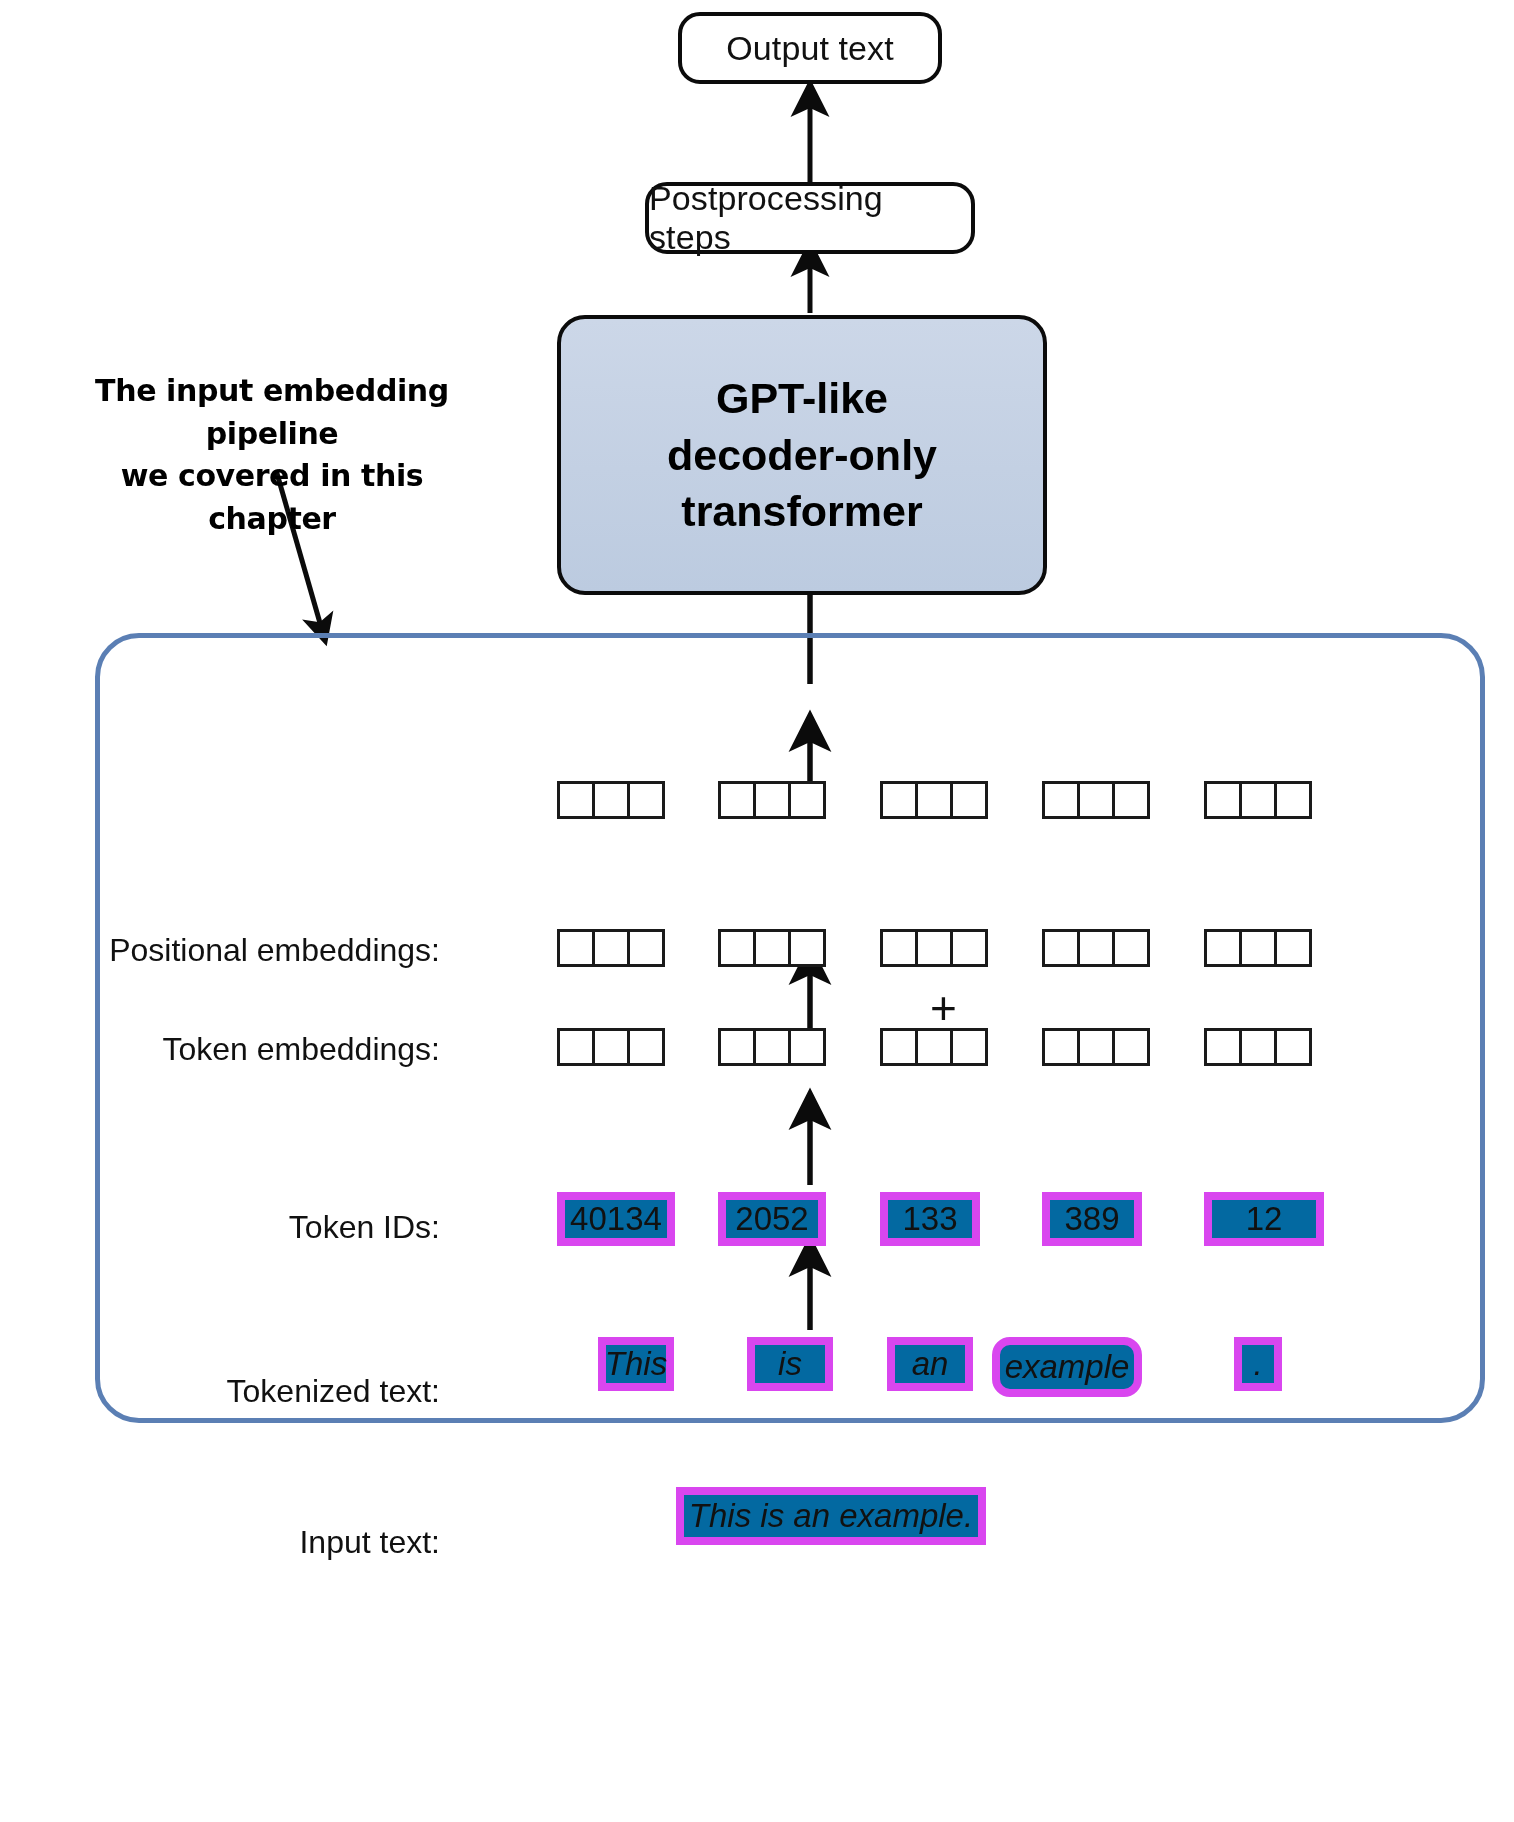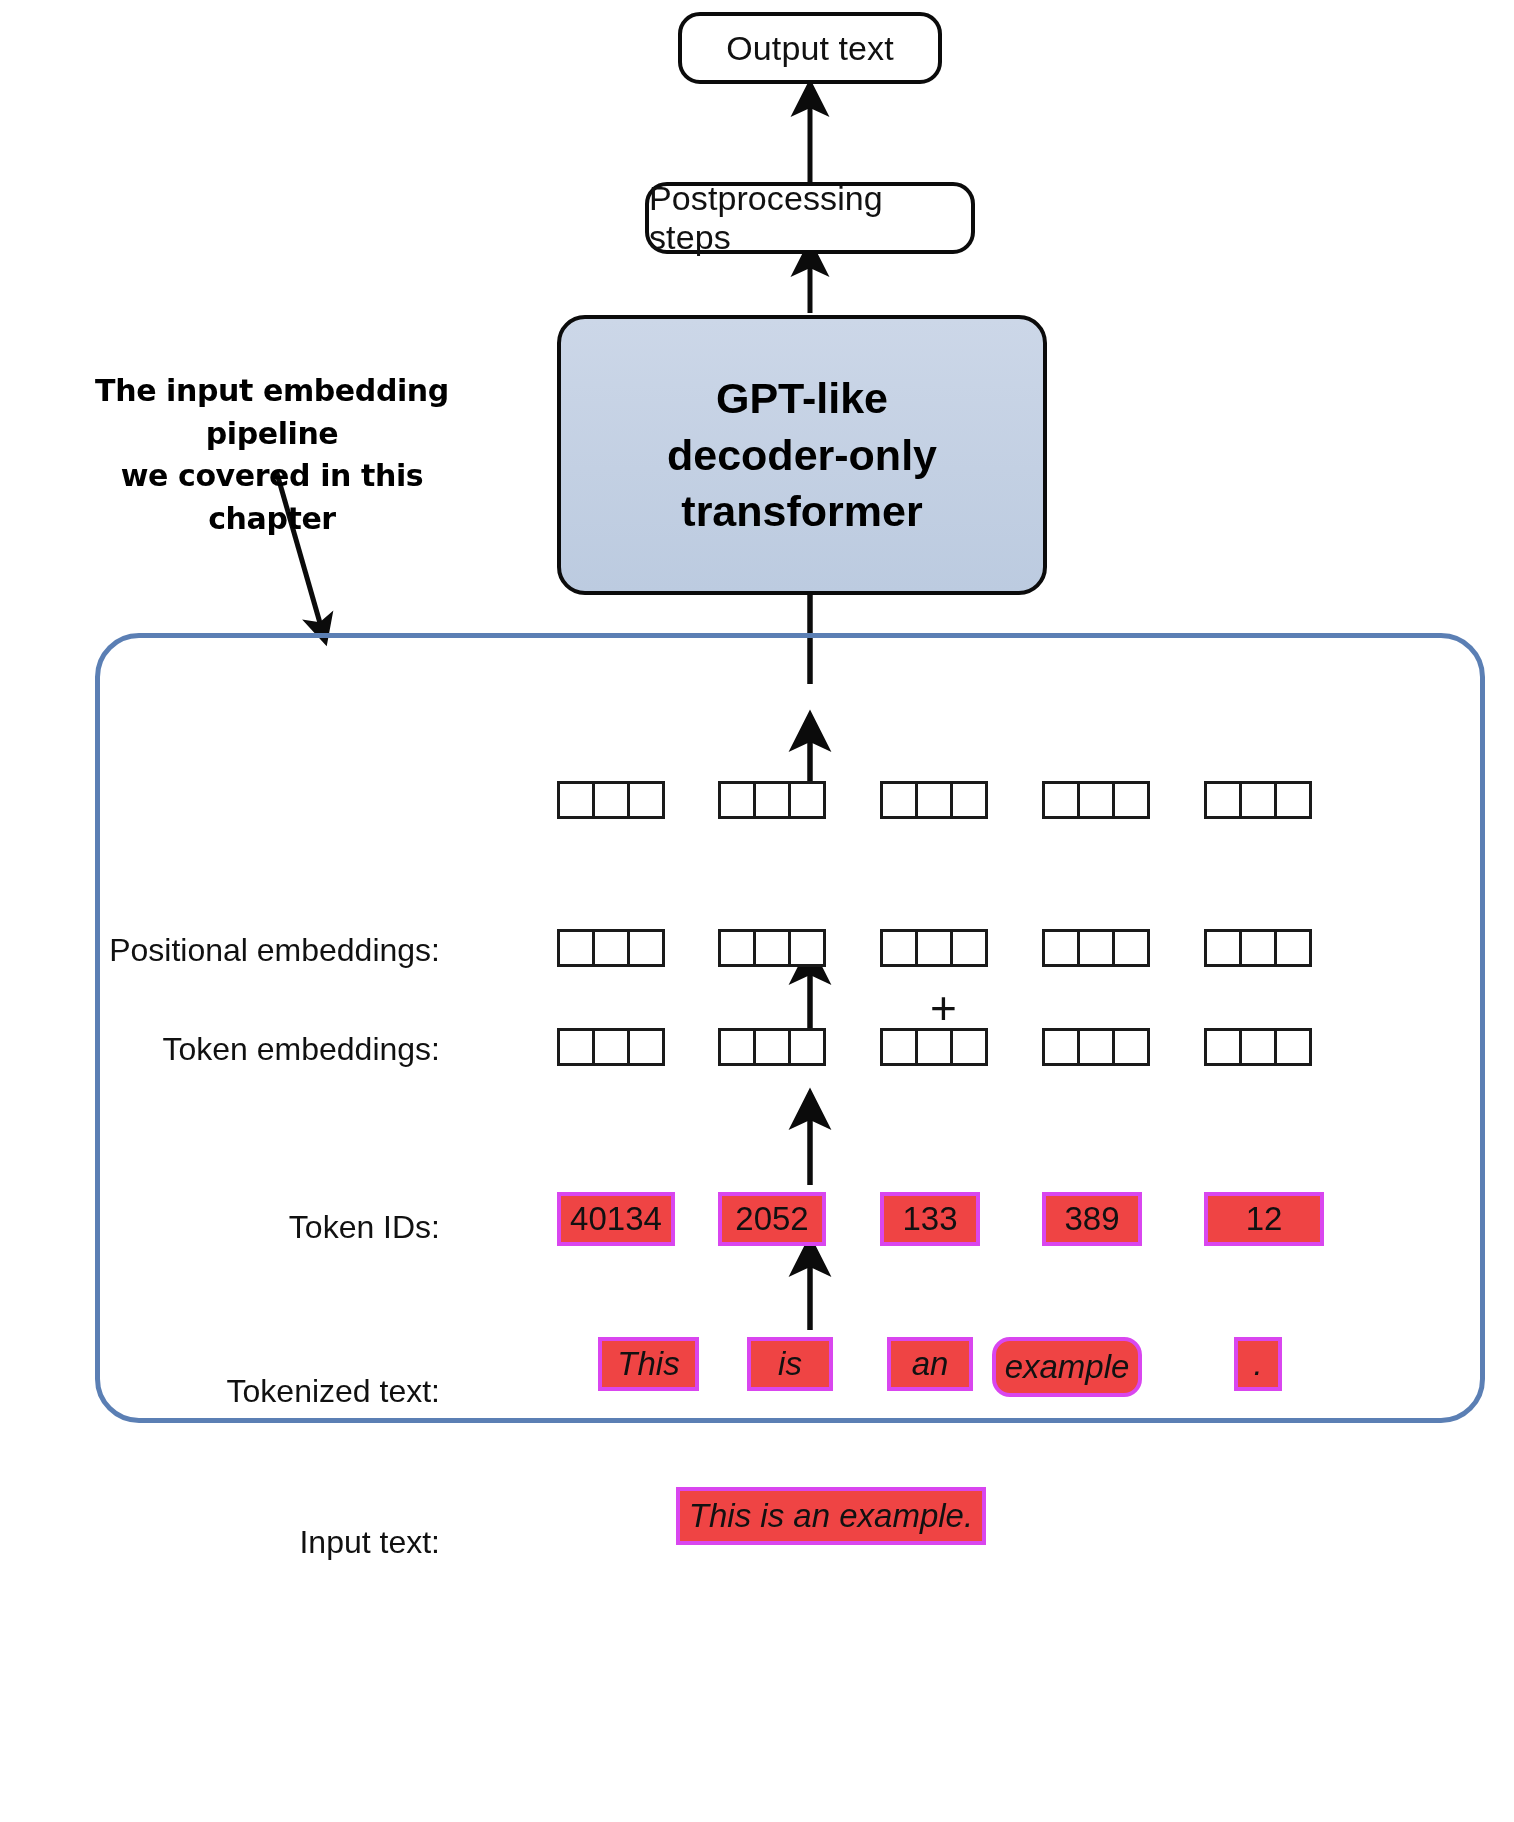--- a/index.html
+++ b/index.html
@@ -90,22 +90,22 @@
     border: 3px solid #1a1a1a;
     background: #fff;
     margin-left: -3px;
   }
   .emb-cell:first-child { margin-left: 0; }
 
   
   .vbox {
     position: absolute;
     box-sizing: border-box;
-    border: 4px solid #d946ef;
-    background: #ef4444;
+    border: 8px solid #d946ef;
+    background: #0369a1;
     display: flex;
     align-items: center;
     justify-content: center;
     font-size: 33px;
     color: #111;
     white-space: nowrap;
   }
   .vbox.italic { font-style: italic; }
 
   
@@ -286,21 +286,21 @@
       <div class="vbox" style="left: 718px; top: 1192px; width: 108px; height: 54px;">2052</div>
       <div class="vbox" style="left: 880px; top: 1192px; width: 100px; height: 54px;">133</div>
       <div class="vbox" style="left: 1042px; top: 1192px; width: 100px; height: 54px;">389</div>
       <div class="vbox" style="left: 1204px; top: 1192px; width: 120px; height: 54px;">12</div>
     </div>
 
   <div class="row-label" style="left:0px; top:1373px; width:440px;">
     <span>Tokenized text:</span>
   </div>
   <div id="row-tokenized">
-      <div class="vbox italic" style="left: 598px; top: 1337px; width: 101px; height: 54px;">This</div>
+      <div class="vbox italic" style="left: 598px; top: 1337px; width: 76px; height: 54px;">This</div>
       <div class="vbox italic" style="left: 747px; top: 1337px; width: 86px; height: 54px;">is</div>
       <div class="vbox italic" style="left: 887px; top: 1337px; width: 86px; height: 54px;">an</div>
       <div class="vbox italic" style="left: 992px; top: 1337px; width: 150px; height: 60px; border-radius: 18px;">example</div>
       <div class="vbox italic" style="left: 1234px; top: 1337px; width: 48px; height: 54px;">.</div>
     </div>
 
   <div class="row-label" style="left:0px; top:1524px; width:440px;">
     <span>Input text:</span>
   </div>
 

